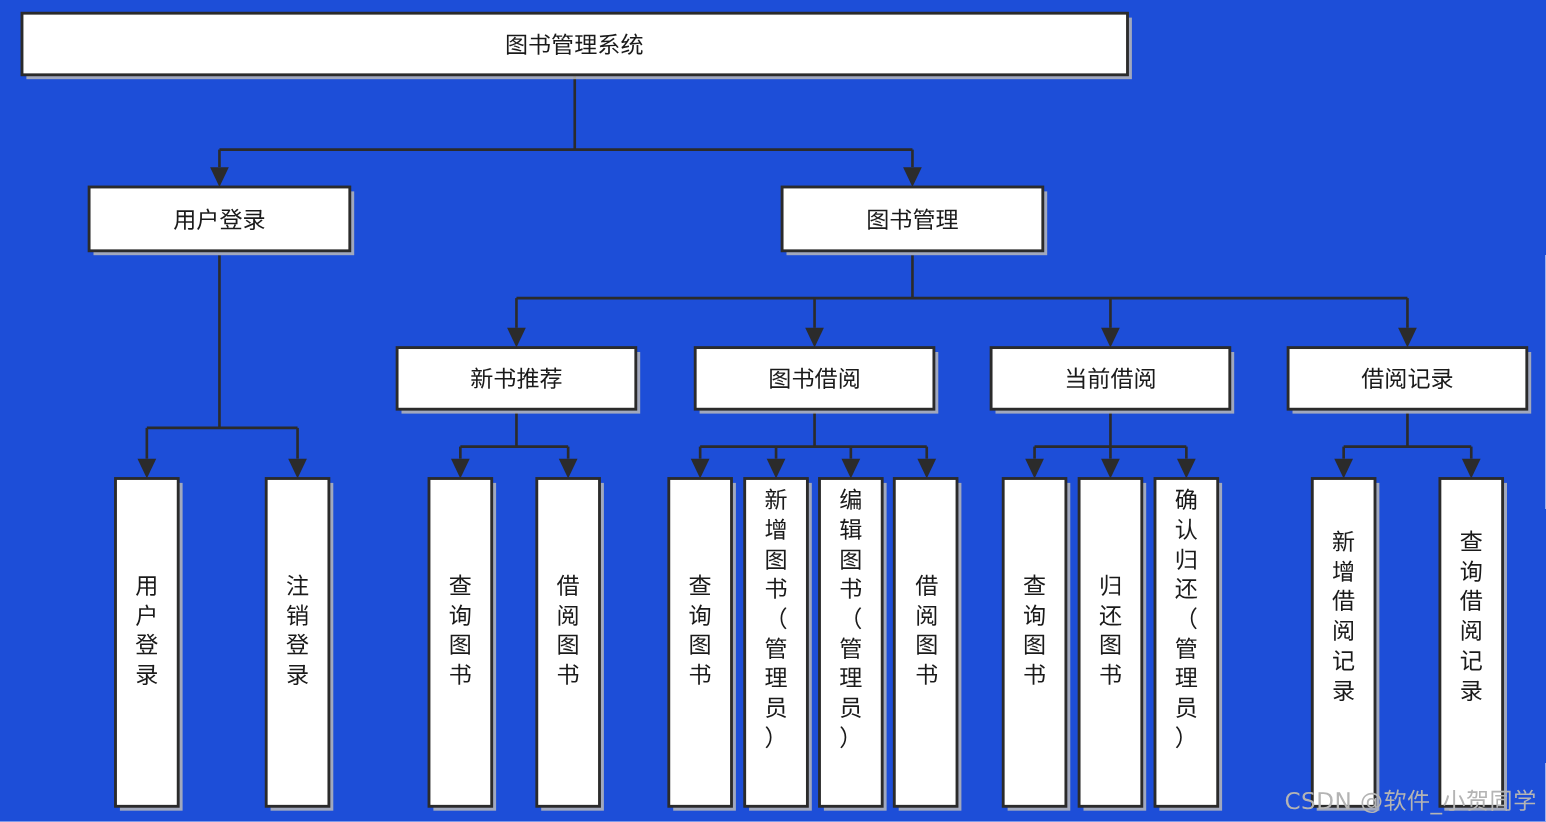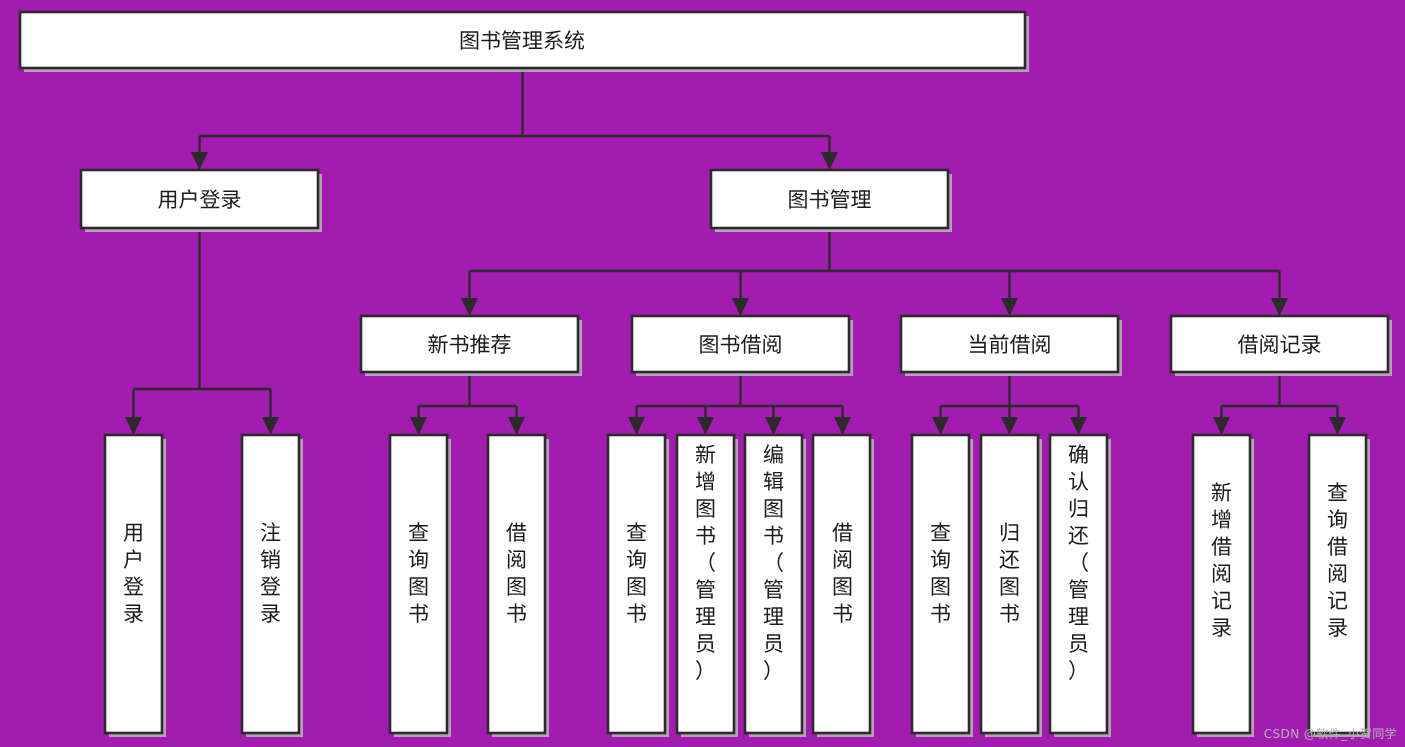--- a/index.html
+++ b/index.html
@@ -8,21 +8,21 @@
     padding: 0;
     background: #ffffff;
   }
   body {
     font-family: "DejaVu Sans", "Liberation Sans", sans-serif;
   }
   #diagram-root {
     position: relative;
     width: 1405px;
     height: 747px;
-    background: #a21caf;
+    background: #1d4ed8;
     overflow: hidden;
   }
   svg.flow-canvas {
     position: absolute;
     left: 0;
     top: 0;
     width: 1405px;
     height: 747px;
     display: block;
   }
@@ -56,21 +56,21 @@
     font-family: "DejaVu Sans", "Liberation Sans", sans-serif;
     fill: #1a1a1a;
     font-size: 21px;
     text-anchor: middle;
   }
   .watermark {
     position: absolute;
     right: 8px;
     bottom: 6px;
     font-family: "DejaVu Sans", "Liberation Sans", sans-serif;
-    font-size: 12px;
+    font-size: 21px;
     color: #b4b4b4;
     white-space: nowrap;
     letter-spacing: 0.4px;
     user-select: none;
   }
 </style>
 </head>
 <body>
 
 <div id="diagram-root">

